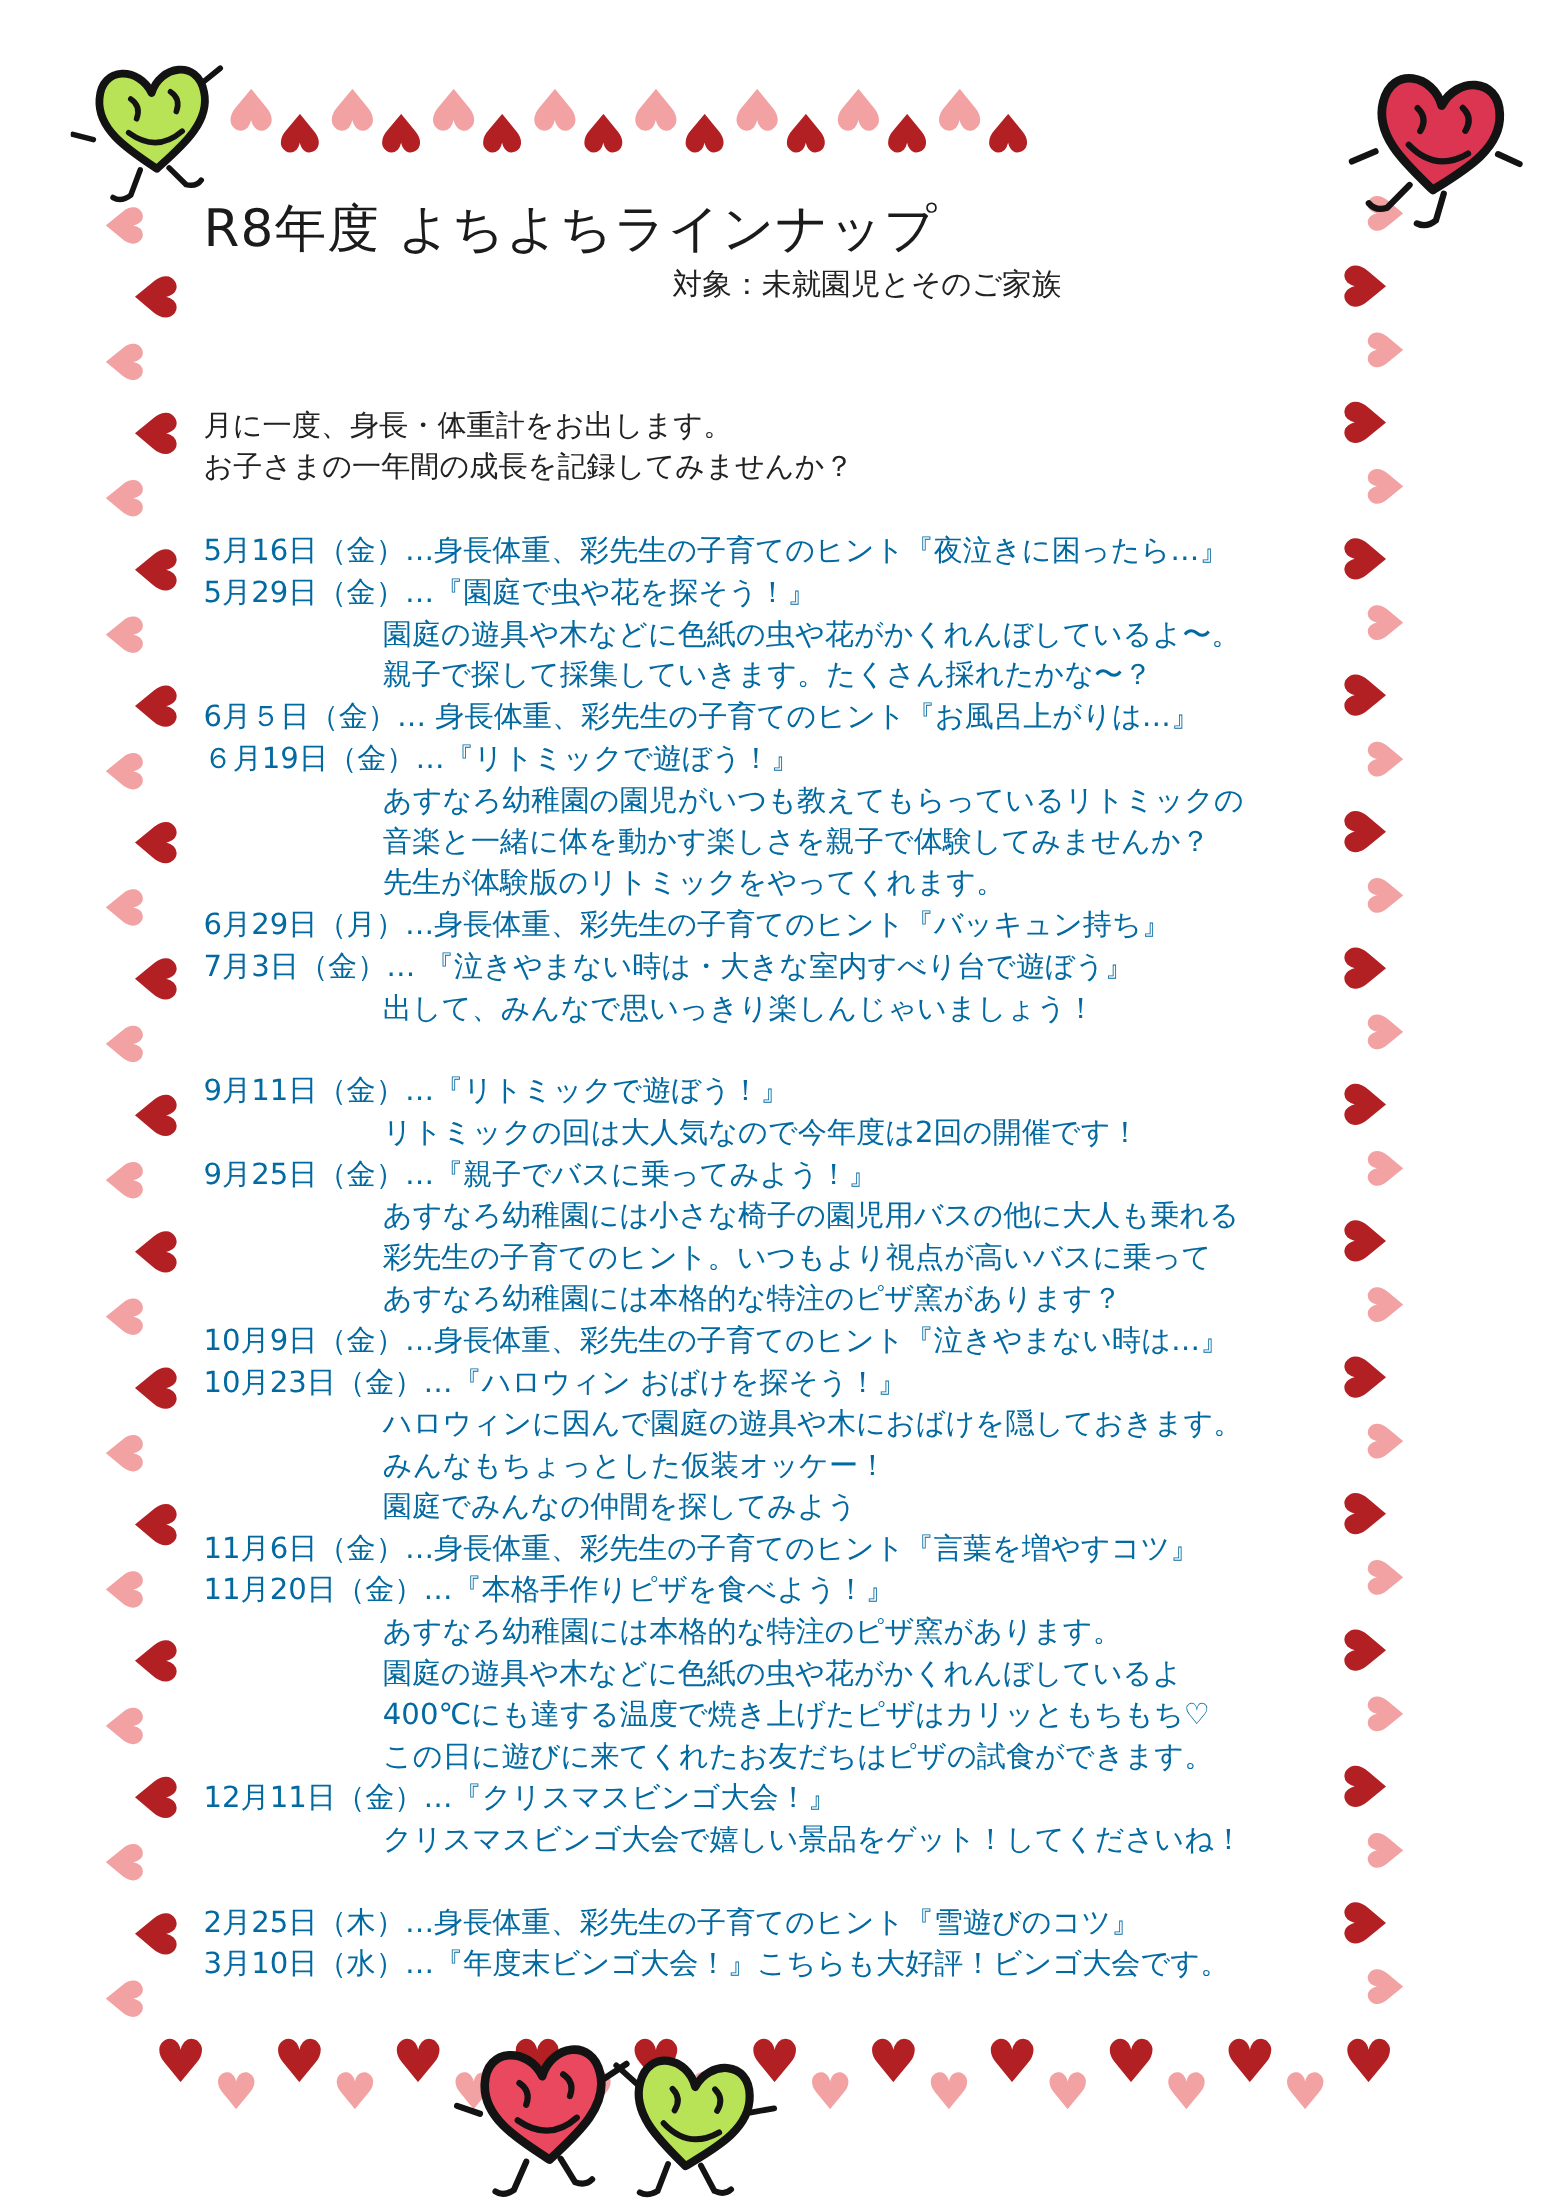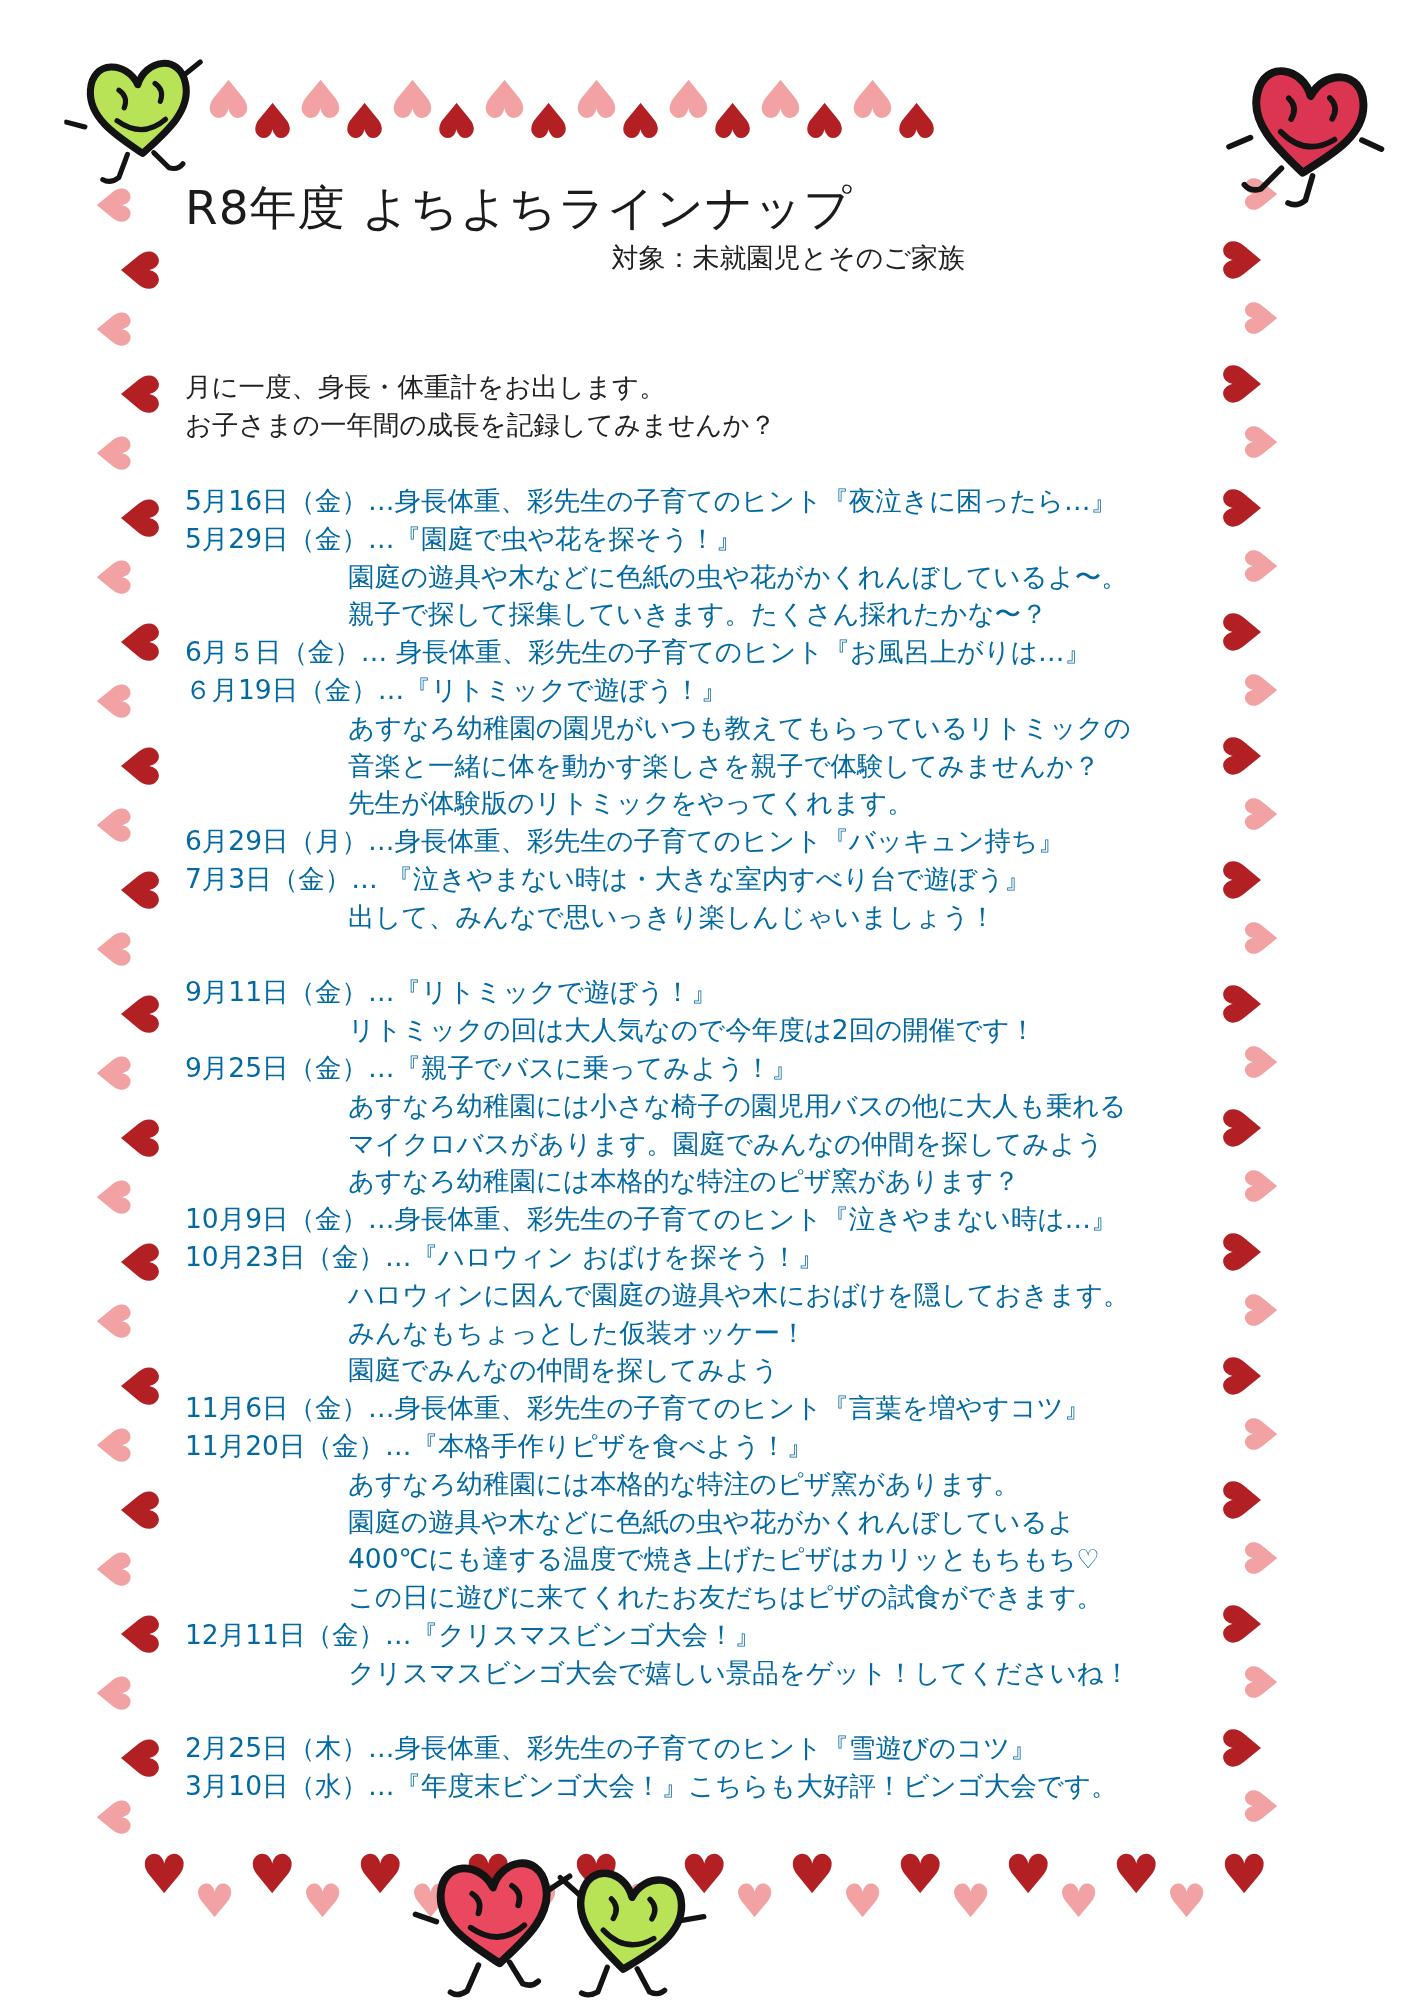--- a/index.html
+++ b/index.html
@@ -252,21 +252,21 @@
               <div class="detail">リトミックの回は大人気なので今年度は2回の開催です！</div>
             </div>
         </div>
 
         <div class="entry">
           <div class="lead">9月25日（金）…『親子でバスに乗ってみよう！』</div>
           <div>
 
               <div class="detail">あすなろ幼稚園には小さな椅子の園児用バスの他に大人も乗れる</div>
 
-              <div class="detail">マイクロバスがあります。園庭でみんなの仲間を探してみよう</div>
+              <div class="detail">彩先生の子育てのヒント。いつもより視点が高いバスに乗って</div>
 
               <div class="detail">あすなろ幼稚園には本格的な特注のピザ窯があります？</div>
             </div>
         </div>
 
         <div class="entry">
           <div class="lead">10月9日（金）…身長体重、彩先生の子育てのヒント『泣きやまない時は…』</div>
           <div>
             
           </div>

